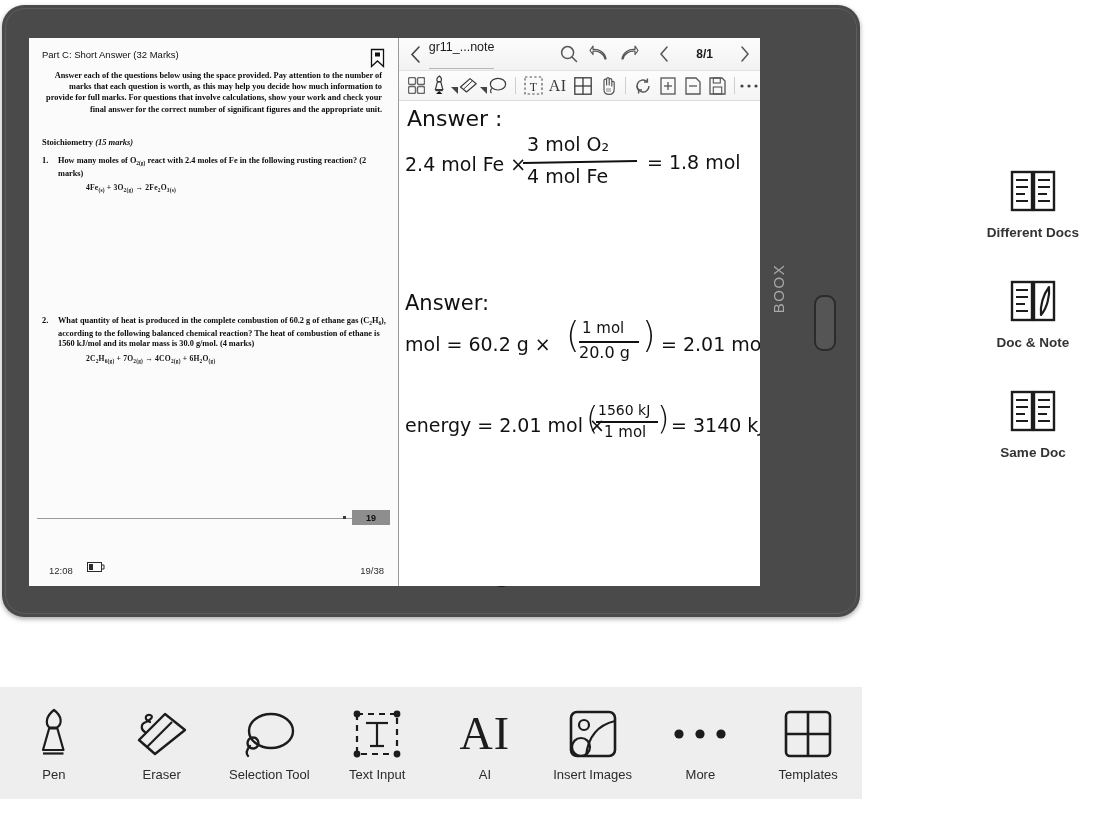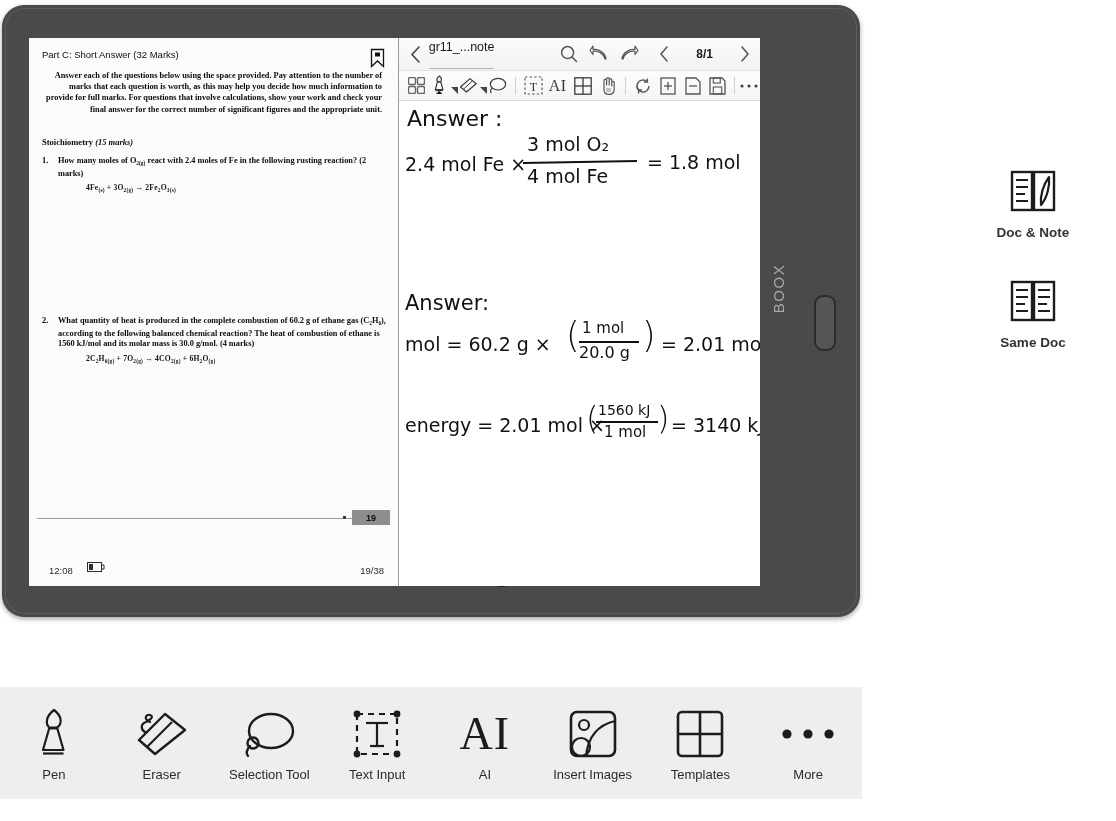--- a/index.html
+++ b/index.html
@@ -411,52 +411,69 @@
         <div style="position:absolute;left:197px;top:320px;width:62px;height:2.2px;background:#111;"></div>
         <div class="hw" style="left:205px;top:322px;font-size:15px;">1 mol</div>
         <div class="hw" style="left:258px;top:298px;font-size:32px;font-weight:300;">)</div>
         <div class="hw" style="left:272px;top:313px;font-size:19px;">= 3140 kJ</div>
       </div>
     </div>
   </div>
 </div>
 
 <div id="modes">
-
-
-  <div class="mode">
-    <span>
-      <svg width="46" height="42" viewBox="0 0 46 42">
-        <rect x="2" y="2" width="20" height="38" fill="none" stroke="#1c1c1c" stroke-width="2.4"></rect>
-        <rect x="24" y="2" width="20" height="38" fill="none" stroke="#1c1c1c" stroke-width="2.4"></rect>
-        <line x1="6" y1="10" x2="18" y2="10" stroke="#1c1c1c" stroke-width="2"></line>
-        <line x1="6" y1="17" x2="18" y2="17" stroke="#1c1c1c" stroke-width="2"></line>
-        <line x1="6" y1="24" x2="15" y2="24" stroke="#1c1c1c" stroke-width="2"></line>
-        <line x1="6" y1="31" x2="18" y2="31" stroke="#1c1c1c" stroke-width="2"></line>
-        <path d="M39 7 C33 15 30 26 31 35 C37 28 40 16 39 7 Z" fill="none" stroke="#1c1c1c" stroke-width="2.2" stroke-linejoin="round"></path>
-      </svg>
-    </span>
-    <span class="mode-label">Doc &amp; Note</span>
-  </div>
 
   <div class="mode">
     <span>
       <svg width="46" height="42" viewBox="0 0 46 42">
         <rect x="2" y="2" width="20" height="38" fill="none" stroke="#1c1c1c" stroke-width="2.4"></rect>
         <rect x="24" y="2" width="20" height="38" fill="none" stroke="#1c1c1c" stroke-width="2.4"></rect>
         <line x1="6" y1="10" x2="18" y2="10" stroke="#1c1c1c" stroke-width="2"></line>
         <line x1="6" y1="17" x2="18" y2="17" stroke="#1c1c1c" stroke-width="2"></line>
         <line x1="6" y1="24" x2="15" y2="24" stroke="#1c1c1c" stroke-width="2"></line>
         <line x1="6" y1="31" x2="18" y2="31" stroke="#1c1c1c" stroke-width="2"></line>
         <line x1="28" y1="10" x2="40" y2="10" stroke="#1c1c1c" stroke-width="2"></line>
         <line x1="28" y1="17" x2="40" y2="17" stroke="#1c1c1c" stroke-width="2"></line>
         <line x1="28" y1="24" x2="37" y2="24" stroke="#1c1c1c" stroke-width="2"></line>
         <line x1="28" y1="31" x2="40" y2="31" stroke="#1c1c1c" stroke-width="2"></line>
       </svg>
     </span>
+    <span class="mode-label">Different Docs</span>
+  </div>
+
+  <div class="mode">
+    <span>
+      <svg width="46" height="42" viewBox="0 0 46 42">
+        <rect x="2" y="2" width="20" height="38" fill="none" stroke="#1c1c1c" stroke-width="2.4"></rect>
+        <rect x="24" y="2" width="20" height="38" fill="none" stroke="#1c1c1c" stroke-width="2.4"></rect>
+        <line x1="6" y1="10" x2="18" y2="10" stroke="#1c1c1c" stroke-width="2"></line>
+        <line x1="6" y1="17" x2="18" y2="17" stroke="#1c1c1c" stroke-width="2"></line>
+        <line x1="6" y1="24" x2="15" y2="24" stroke="#1c1c1c" stroke-width="2"></line>
+        <line x1="6" y1="31" x2="18" y2="31" stroke="#1c1c1c" stroke-width="2"></line>
+        <path d="M39 7 C33 15 30 26 31 35 C37 28 40 16 39 7 Z" fill="none" stroke="#1c1c1c" stroke-width="2.2" stroke-linejoin="round"></path>
+      </svg>
+    </span>
+    <span class="mode-label">Doc &amp; Note</span>
+  </div>
+
+  <div class="mode">
+    <span>
+      <svg width="46" height="42" viewBox="0 0 46 42">
+        <rect x="2" y="2" width="20" height="38" fill="none" stroke="#1c1c1c" stroke-width="2.4"></rect>
+        <rect x="24" y="2" width="20" height="38" fill="none" stroke="#1c1c1c" stroke-width="2.4"></rect>
+        <line x1="6" y1="10" x2="18" y2="10" stroke="#1c1c1c" stroke-width="2"></line>
+        <line x1="6" y1="17" x2="18" y2="17" stroke="#1c1c1c" stroke-width="2"></line>
+        <line x1="6" y1="24" x2="15" y2="24" stroke="#1c1c1c" stroke-width="2"></line>
+        <line x1="6" y1="31" x2="18" y2="31" stroke="#1c1c1c" stroke-width="2"></line>
+        <line x1="28" y1="10" x2="40" y2="10" stroke="#1c1c1c" stroke-width="2"></line>
+        <line x1="28" y1="17" x2="40" y2="17" stroke="#1c1c1c" stroke-width="2"></line>
+        <line x1="28" y1="24" x2="37" y2="24" stroke="#1c1c1c" stroke-width="2"></line>
+        <line x1="28" y1="31" x2="40" y2="31" stroke="#1c1c1c" stroke-width="2"></line>
+      </svg>
+    </span>
     <span class="mode-label">Same Doc</span>
   </div>
 </div>
 
 <div id="bottombar">
 
   <div class="btool">
     <span class="btool-ic">
       <svg width="34" height="52" viewBox="0 0 34 52">
         <path d="M17 2 C25 8 25.5 16 20 19.5 L12.5 19.5 C8 16 9 8 17 2 Z" fill="none" stroke="#1c1c1c" stroke-width="2.2" stroke-linejoin="round"></path>
@@ -519,32 +536,32 @@
         <circle cx="16" cy="16" r="5" fill="none" stroke="#1c1c1c" stroke-width="2.2"></circle>
         <circle cx="13" cy="38" r="9" fill="none" stroke="#1c1c1c" stroke-width="2.2"></circle>
         <path d="M47 12 C30 16 20 28 18 47" fill="none" stroke="#1c1c1c" stroke-width="2.2"></path>
       </svg>
     </span>
     <span class="btool-label">Insert Images</span>
   </div>
 
   <div class="btool">
     <span class="btool-ic">
+      <svg width="56" height="14" viewBox="0 0 56 14">
+        <circle cx="7" cy="7" r="4.6" fill="#1c1c1c"></circle>
+        <circle cx="28" cy="7" r="4.6" fill="#1c1c1c"></circle>
+        <circle cx="49" cy="7" r="4.6" fill="#1c1c1c"></circle>
+      </svg>
+    </span>
+    <span class="btool-label">More</span>
+  </div>
+
+  <div class="btool">
+    <span class="btool-ic">
       <svg width="50" height="50" viewBox="0 0 50 50">
         <rect x="3" y="3" width="44" height="44" rx="4" fill="none" stroke="#1c1c1c" stroke-width="2.6"></rect>
         <line x1="25" y1="3" x2="25" y2="47" stroke="#1c1c1c" stroke-width="2.6"></line>
         <line x1="3" y1="25" x2="47" y2="25" stroke="#1c1c1c" stroke-width="2.6"></line>
       </svg>
     </span>
     <span class="btool-label">Templates</span>
   </div>
-
-  <div class="btool">
-    <span class="btool-ic">
-      <svg width="56" height="14" viewBox="0 0 56 14">
-        <circle cx="7" cy="7" r="4.6" fill="#1c1c1c"></circle>
-        <circle cx="28" cy="7" r="4.6" fill="#1c1c1c"></circle>
-        <circle cx="49" cy="7" r="4.6" fill="#1c1c1c"></circle>
-      </svg>
-    </span>
-    <span class="btool-label">More</span>
-  </div>
 </div>
 
 </body></html>

